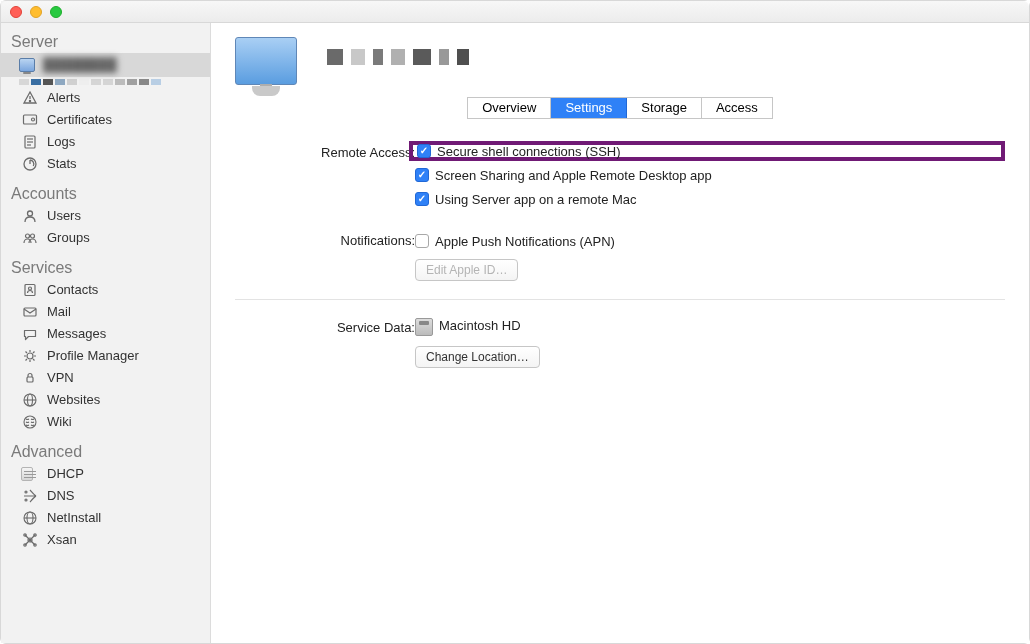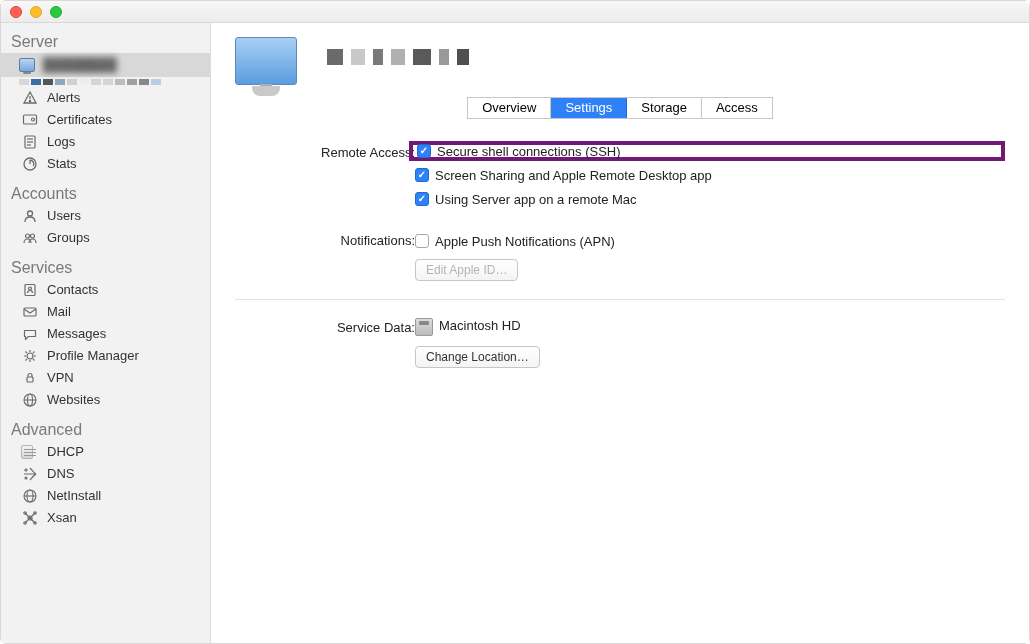--- a/index.html
+++ b/index.html
@@ -202,20 +202,29 @@
       <div class="sb-item">
         <span class="sb-icon">
             <svg viewBox="0 0 16 16" fill="none" stroke="#6b6b6b" stroke-width="1.1">
               <circle cx="8" cy="8" r="6"></circle>
               <ellipse cx="8" cy="8" rx="2.5" ry="6"></ellipse>
               <line x1="2" y1="8" x2="14" y2="8"></line>
             </svg>
           </span>
         <span class="sb-label">Websites</span>
       </div>
+      <div class="sb-item">
+        <span class="sb-icon">
+            <svg viewBox="0 0 16 16" fill="none" stroke="#6b6b6b" stroke-width="1.1">
+              <circle cx="8" cy="8" r="6"></circle>
+              <path d="M4 5c1 .6 2 .6 3 0M9 5c1 .6 2 .6 3 0M4 8c1 .6 2 .6 3 0M9 8c1 .6 2 .6 3 0M4 11c1 .6 2 .6 3 0M9 11c1 .6 2 .6 3 0"></path>
+            </svg>
+          </span>
+        <span class="sb-label">Wiki</span>
+      </div>
     </div>
 
     <div class="sb-section">
       <div class="sb-header">Advanced</div>
       <div class="sb-item">
         <span class="sb-icon">
             <span class="storicon"></span>
           </span>
         <span class="sb-label">DHCP</span>
       </div>

